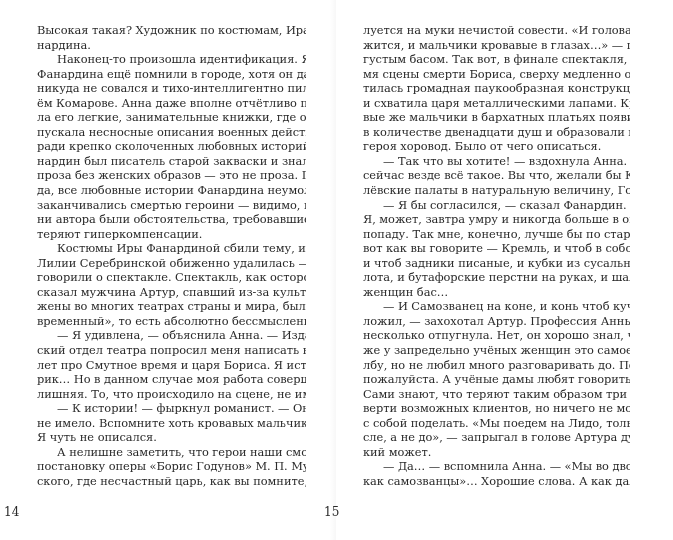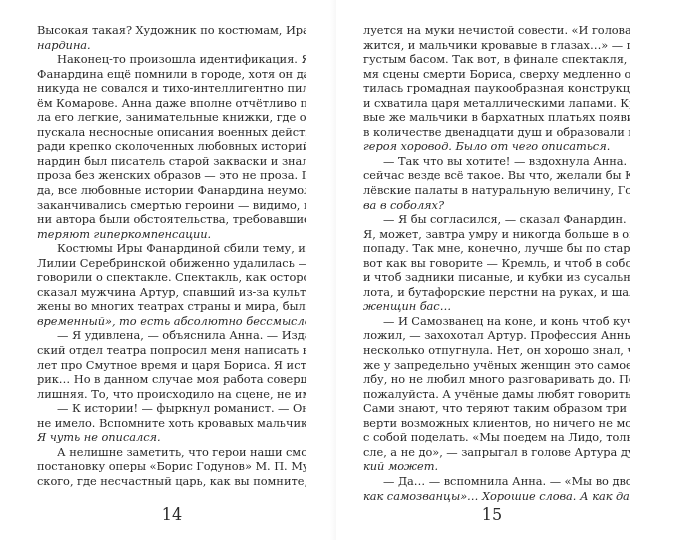--- a/index.html
+++ b/index.html
@@ -16,24 +16,24 @@
   .page.right { padding: 23px 42px 0 27px; }
   .page.left::after {
     content: ""; position: absolute; top: 0; right: 0; width: 6px; height: 100%;
     background: linear-gradient(to right, rgba(0,0,0,0), rgba(0,0,0,0.03));
   }
   .text {
     font-size: 11.4px; line-height: 14.55px; text-align: justify;
     letter-spacing: -0.05px;
   }
   .line { display: block; text-align: justify; text-align-last: justify; white-space: nowrap; overflow: hidden; }
-  .line.last { text-align-last: left; font-style: italic; }
+  .line.last { text-align-last: left; }
   .pagenum {
-    position: absolute; top: 505px; width: 100%; left: 0; text-align: center;
-    font-size: 16px;
+    position: absolute; top: 505px; width: 100%; left: 0; text-align: left;
+    font-size: 12px;
   }
   .page.left .pagenum { left: 4px; }
   .page.right .pagenum { left: -12px; }
 </style>
 </head>
 <body>
 
 <div class="spread">
   <div class="page left">
     <div class="text" id="left-text">
@@ -79,21 +79,20 @@
         <span class="line">густым басом. Так вот, в финале спектакля, во вре-</span>
         <span class="line">мя сцены смерти Бориса, сверху медленно опус-</span>
         <span class="line">тилась громадная паукообразная конструкция</span>
         <span class="line">и схватила царя металлическими лапами. Крова-</span>
         <span class="line">вые же мальчики в бархатных платьях появились</span>
         <span class="line">в количестве двенадцати душ и образовали вокруг</span>
         <span class="line last">героя хоровод. Было от чего описаться.</span>
         <span class="line" style="text-indent: 20px;">— Так что вы хотите! — вздохнула Анна. — Это</span>
         <span class="line">сейчас везде всё такое. Вы что, желали бы Крем-</span>
         <span class="line">лёвские палаты в натуральную величину, Годуно-</span>
-        <span class="line last">ва в соболях?</span>
         <span class="line" style="text-indent: 20px;">— Я бы согласился, — сказал Фанардин. —</span>
         <span class="line">Я, может, завтра умру и никогда больше в оперу не</span>
         <span class="line">попаду. Так мне, конечно, лучше бы по старинке,</span>
         <span class="line">вот как вы говорите — Кремль, и чтоб в соболях,</span>
         <span class="line">и чтоб задники писаные, и кубки из сусального зо-</span>
         <span class="line">лота, и бутафорские перстни на руках, и шаля-</span>
         <span class="line last">женщин бас…</span>
         <span class="line" style="text-indent: 20px;">— И Самозванец на коне, и конь чтоб кучу на-</span>
         <span class="line">ложил, — захохотал Артур. Профессия Анны его</span>
         <span class="line">несколько отпугнула. Нет, он хорошо знал, что да-</span>

